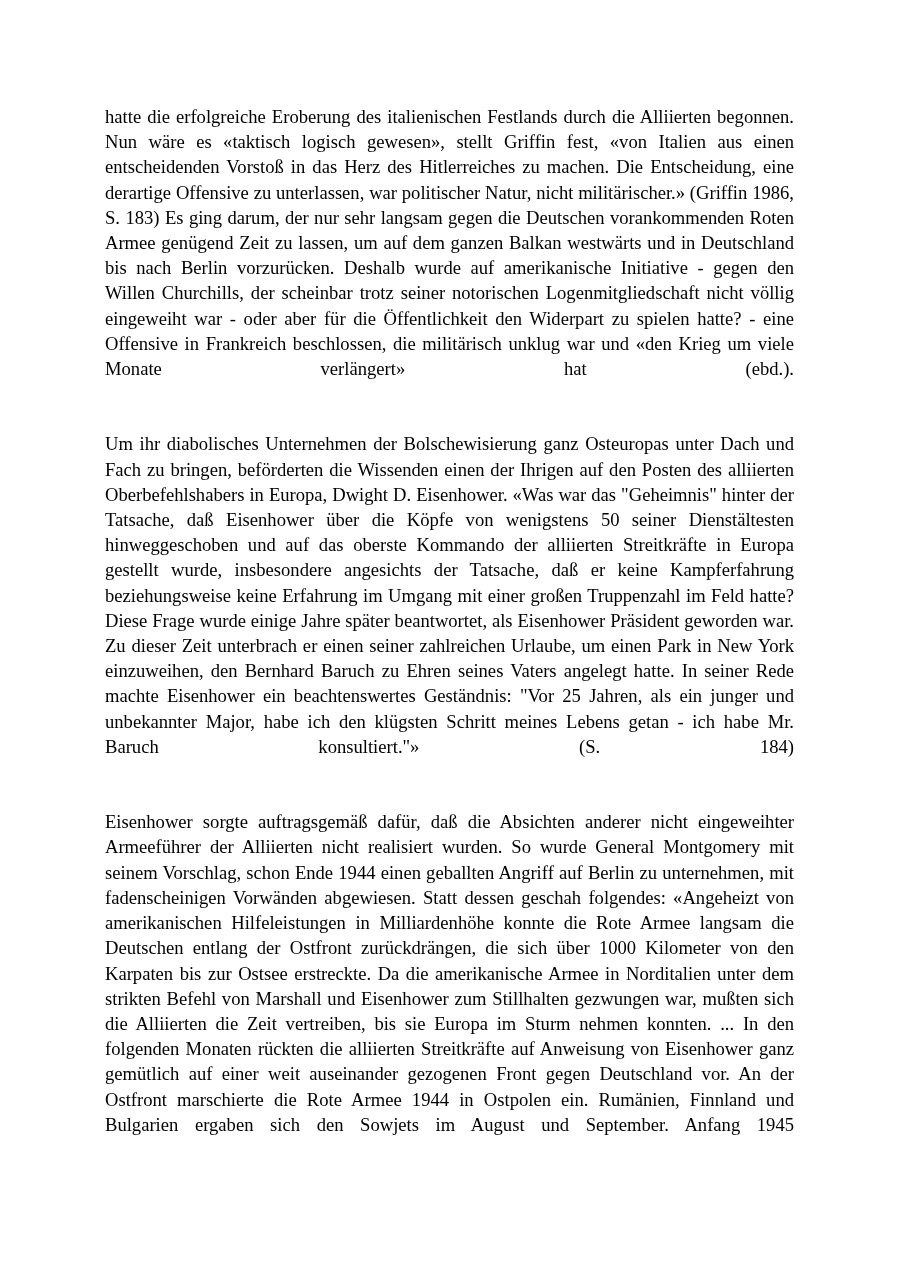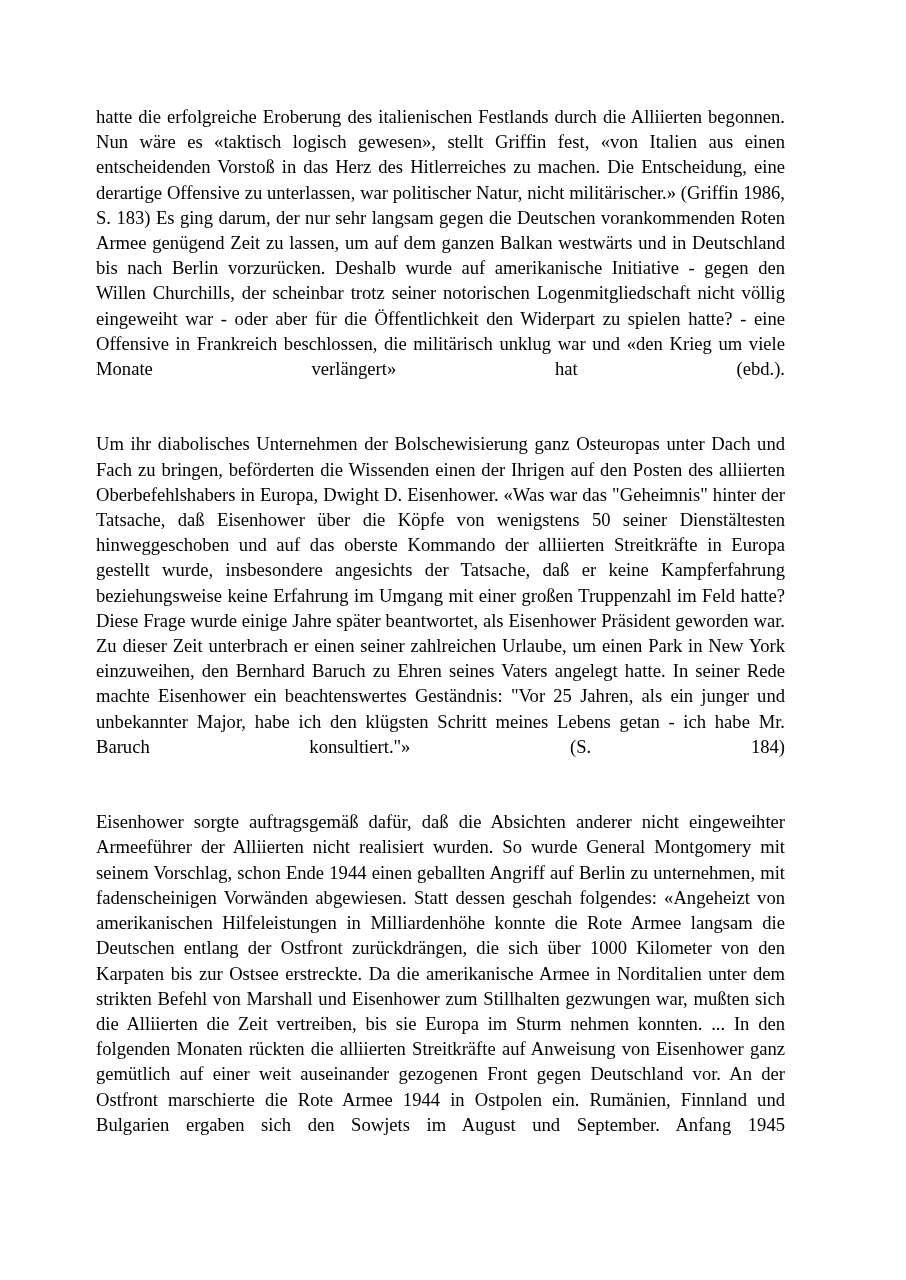--- a/index.html
+++ b/index.html
@@ -13,21 +13,21 @@
   .page {
     position: relative;
     width: 906px;
     height: 1280px;
     background: #ffffff;
     overflow: hidden;
     box-sizing: border-box;
   }
   .text-column {
     position: absolute;
-    left: 96px;
+    left: 105px;
     top: 104px;
     width: 689px;
     font-family: Liberation Serif, serif;
   }
   p.para {
     margin: 0 0 25px 0;
     font-size: 18.6px;
     line-height: 25.2px;
     color: #000000;
     text-align: justify;

